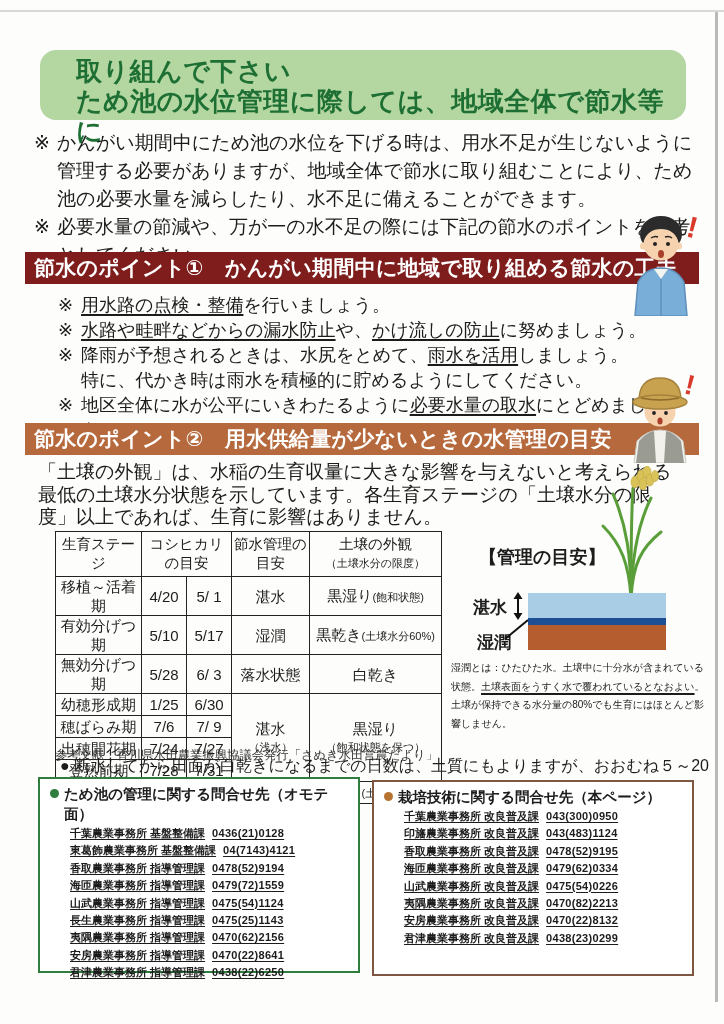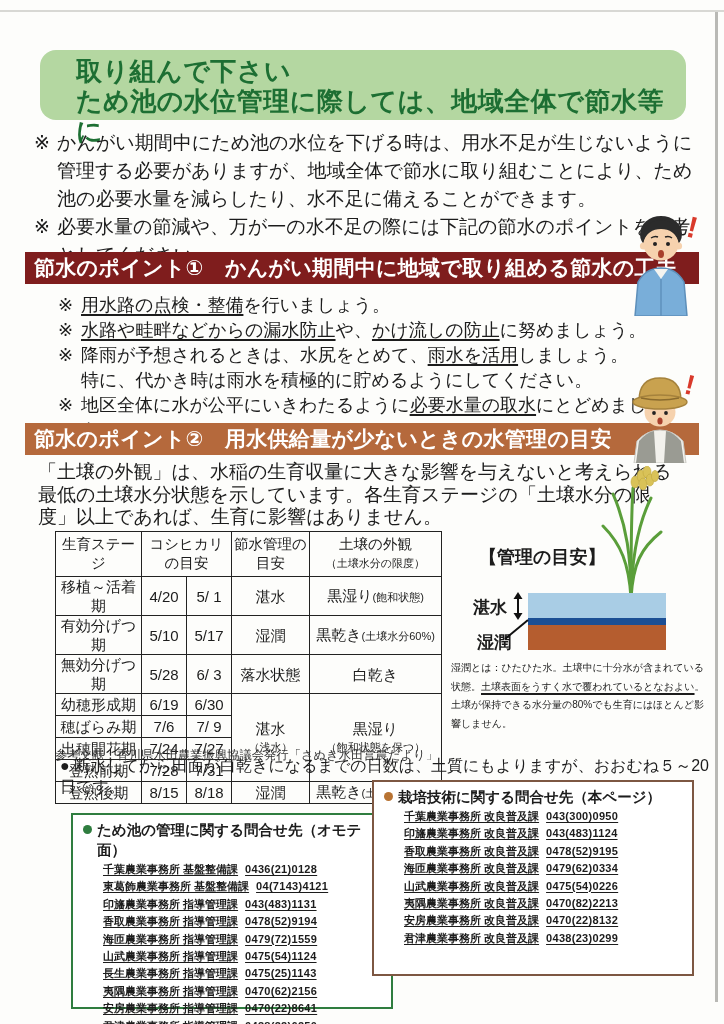--- a/index.html
+++ b/index.html
@@ -48,21 +48,21 @@
   .arrow-svg{position:absolute;left:511px;top:592px;}
   .pointer-svg{position:absolute;left:503px;top:615px;}
   .plant-svg{position:absolute;left:583px;top:466px;}
   .guide-note{position:absolute;left:451px;top:659px;width:262px;font-size:10px;line-height:18.5px;}
 
   
   .dnote{position:absolute;left:60px;top:756px;width:650px;font-size:16px;font-weight:500;}
 
   
   .cbox{position:absolute;width:322px;height:196px;background:#fff;box-sizing:border-box;padding:5px 8px 4px 10px;}
-  .cbox-left{left:38px;top:813px;border:2.5px solid #2f7d3f;margin-left:33px;}
+  .cbox-left{left:38px;top:777px;border:2.5px solid #2f7d3f;}
   .cbox-right{left:372px;top:780px;border:2.5px solid #7d5742;}
   .c-head{font-size:14.5px;font-weight:bold;line-height:20px;position:relative;padding-left:14px;}
   .c-dot{position:absolute;left:0;top:5px;width:9px;height:9px;border-radius:50%;}
   .dot-green{background:#2f7d3f;} .dot-brown{background:#b87333;}
   .c-rows{margin-left:20px;margin-top:1px;}
   .c-row{font-size:11px;font-weight:bold;line-height:17.4px;text-decoration:underline;
          text-underline-offset:2px;text-decoration-thickness:1.3px;white-space:nowrap;}
   .c-phone{margin-left:7px;letter-spacing:.3px;}
 
   .char{position:absolute;z-index:5;}
@@ -144,21 +144,21 @@
         </tr>
         <tr>
           <td>無効分げつ期</td>
           <td>5/28</td>
           <td>6/ 3</td>
           <td><span>落水状態</span></td>
           <td><span>白乾き</span></td>
         </tr>
         <tr>
           <td>幼穂形成期</td>
-          <td>6/19</td>
+          <td>1/25</td>
           <td>6/30</td>
           <td rowspan="4">
             <div>湛水</div>
             <div class="sub">（浅水）</div>
           </td>
           <td rowspan="4">
             <div>黒湿り</div>
             <div class="sub">（飽和状態を保つ）</div>
           </td>
         </tr>
@@ -232,21 +232,20 @@
   </div>
 
   <div class="cbox cbox-left">
     <div class="c-head">
       <span class="c-dot dot-green"></span>
       <span>ため池の管理に関する問合せ先（オモテ面）</span>
     </div>
     <div class="c-rows" id="c-left-rows">
         <div class="c-row"><span>千葉農業事務所 基盤整備課</span><span class="c-phone">0436(21)0128</span></div>
         <div class="c-row"><span>東葛飾農業事務所 基盤整備課</span><span class="c-phone">04(7143)4121</span></div>
-        <div class="c-row"><span>印旛農業事務所 指導管理課</span><span class="c-phone">043(483)1131</span></div>
         <div class="c-row"><span>香取農業事務所 指導管理課</span><span class="c-phone">0478(52)9194</span></div>
         <div class="c-row"><span>海匝農業事務所 指導管理課</span><span class="c-phone">0479(72)1559</span></div>
         <div class="c-row"><span>山武農業事務所 指導管理課</span><span class="c-phone">0475(54)1124</span></div>
         <div class="c-row"><span>長生農業事務所 指導管理課</span><span class="c-phone">0475(25)1143</span></div>
         <div class="c-row"><span>夷隅農業事務所 指導管理課</span><span class="c-phone">0470(62)2156</span></div>
         <div class="c-row"><span>安房農業事務所 指導管理課</span><span class="c-phone">0470(22)8641</span></div>
         <div class="c-row"><span>君津農業事務所 指導管理課</span><span class="c-phone">0438(22)6250</span></div>
       </div>
   </div>
 

